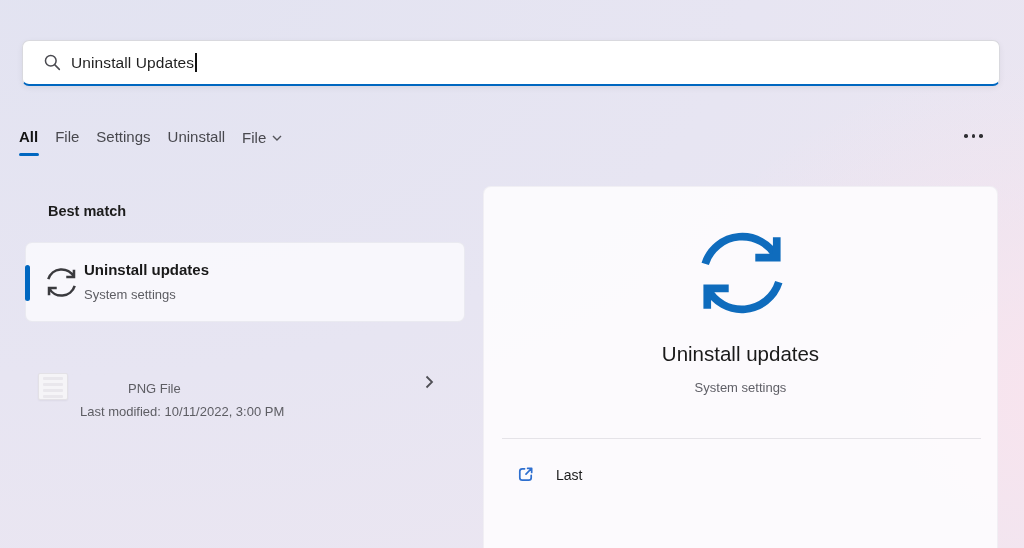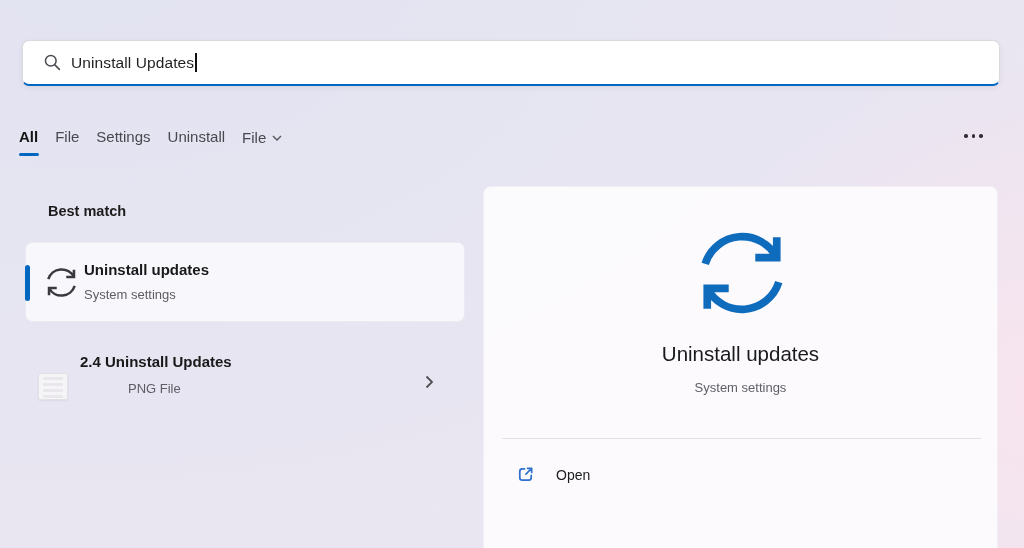--- a/index.html
+++ b/index.html
@@ -165,22 +165,22 @@
   <div class="row-sub">System settings</div>
 </div>
 
 <div class="file-row">
   <div class="thumb">
       <i></i>
       <i></i>
       <i></i>
       <i></i>
     </div>
-  <div class="row-title">2.4 Uninstall Updates</div>
   <div class="row-sub">PNG File</div>
+  <div class="row-meta">Last modified: 10/11/2022, 3:00 PM</div>
   <svg class="chev-right" viewBox="0 0 9 14">
     <polyline points="1.5,1.5 7,7 1.5,12.5" fill="none" stroke="#4f4f55" stroke-width="1.8"></polyline>
   </svg>
 </div>
 
 <div class="preview">
   <svg class="big-icon" viewBox="0 0 90 90">
     <g fill="none" stroke="#0f6cbd" stroke-width="7.5" stroke-linejoin="miter">
       <path d="M 9 36 A 38 38 0 0 1 79 30"></path>
       <path d="M 79 10 L 79 30 L 58 30"></path>
@@ -189,15 +189,15 @@
     </g>
   </svg>
   <div class="p-title">Uninstall updates</div>
   <div class="p-sub">System settings</div>
   <div class="divider"></div>
   <div class="action-row">
     <svg class="open-ic" viewBox="0 0 20 20">
       <path d="M 9 4 H 6.6 C 5.1 4 4 5.1 4 6.6 V 13.4 C 4 14.9 5.1 16 6.6 16 H 13.4 C 14.9 16 16 14.9 16 13.4 V 11" fill="none" stroke="#2e6fcf" stroke-width="1.8" stroke-linecap="round"></path>
       <path d="M 10.5 9.5 L 16.3 3.7 M 12.2 3.5 H 16.5 V 7.8" fill="none" stroke="#2e6fcf" stroke-width="1.8" stroke-linecap="round" stroke-linejoin="round"></path>
     </svg>
-    <span class="action-label">Open</span>
+    <span class="action-label">Last</span>
   </div>
 </div>
 
 </body></html>

